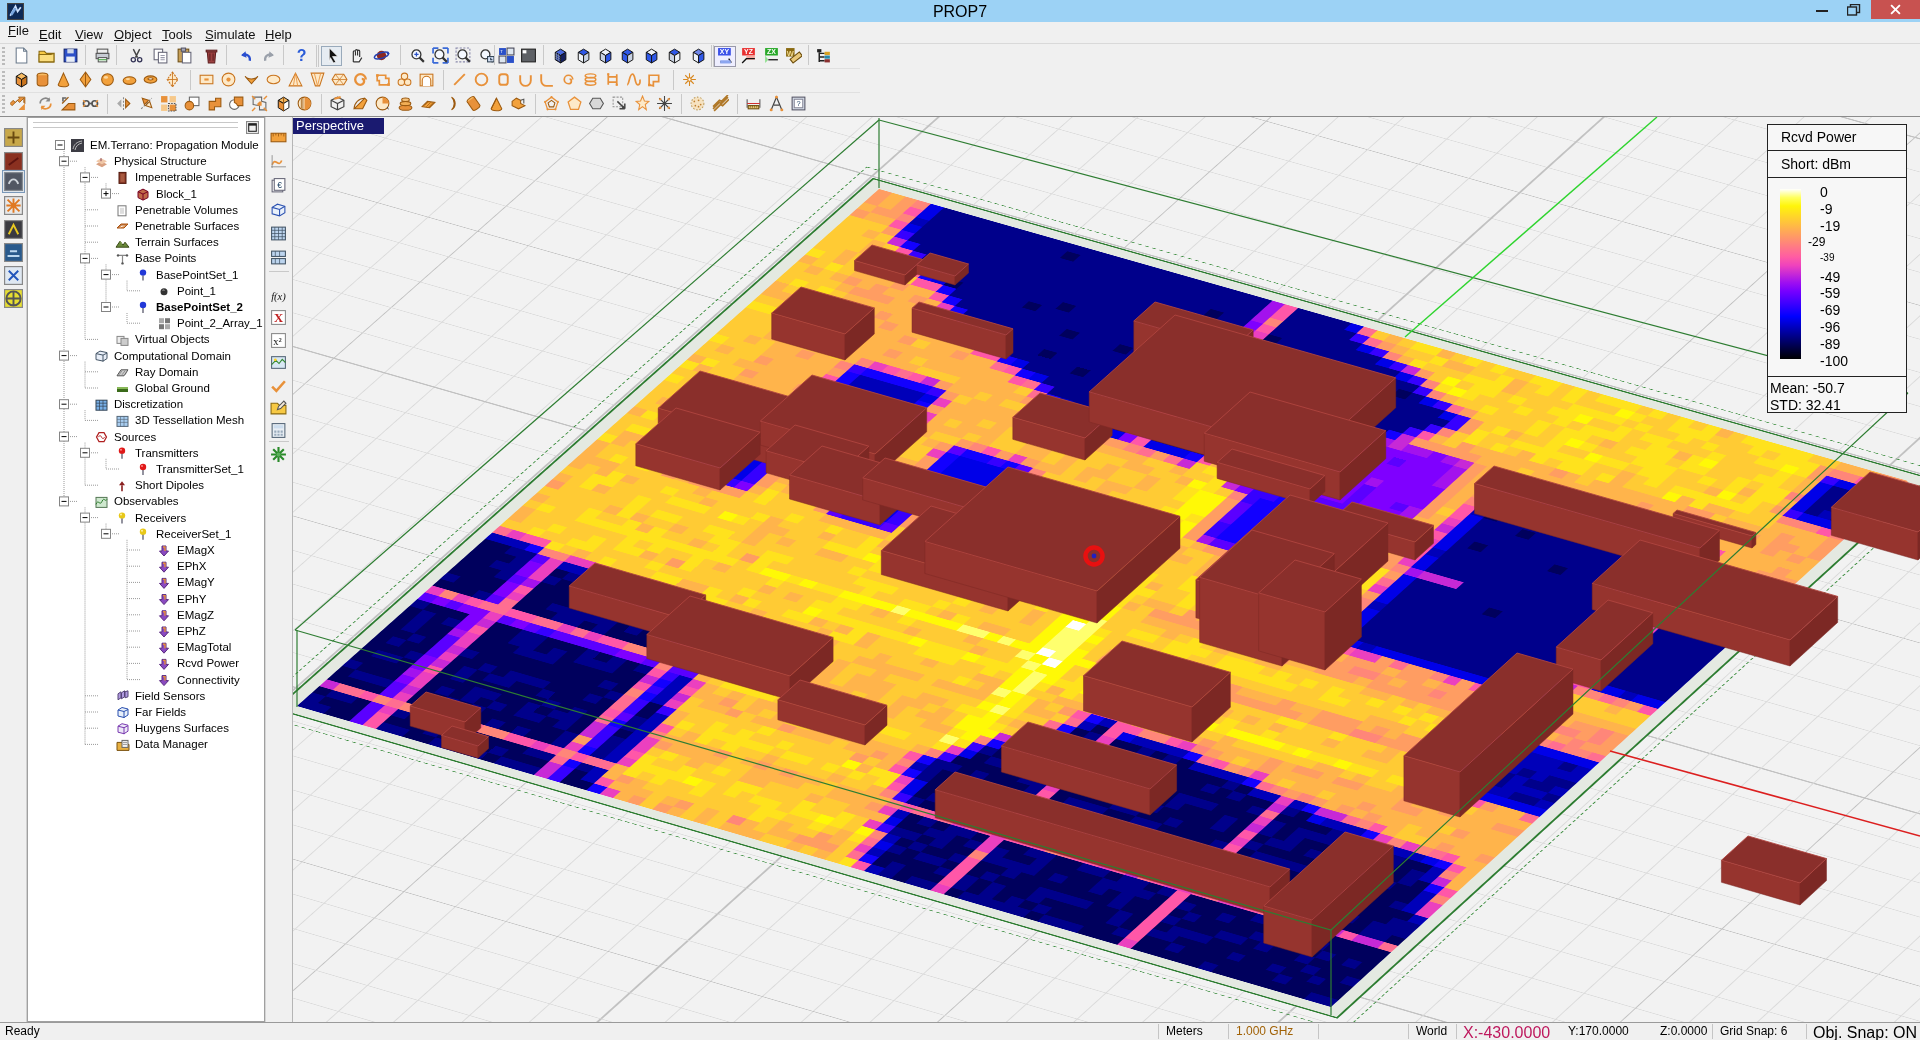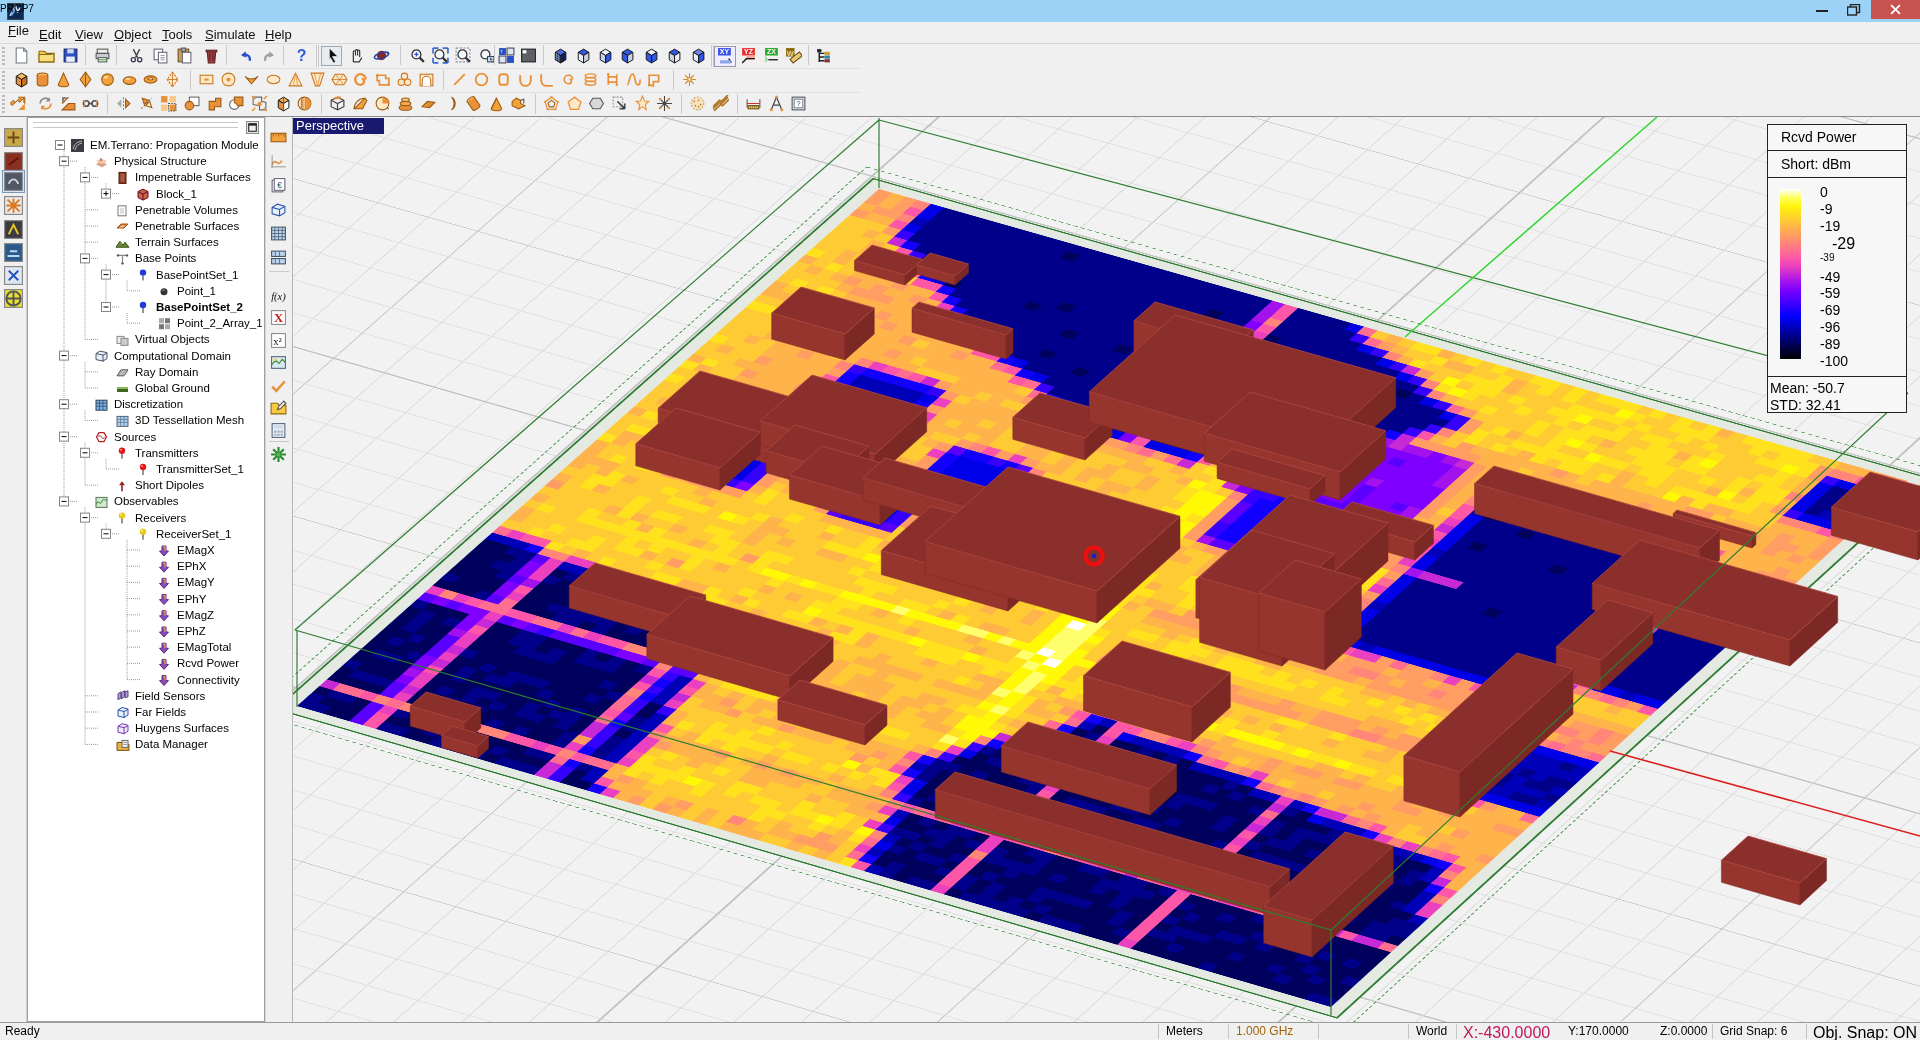--- a/index.html
+++ b/index.html
@@ -332,39 +332,39 @@
       <circle cx="1094" cy="556" r="2.4" fill="#2020c0"></circle>
     </svg>
     <div style="position:absolute;left:0;top:1px;width:91px;height:16px;background:#1a1a70;color:#fff;font-size:13px;padding-left:3px;box-sizing:border-box">Perspective</div>
     <div style="position:absolute;left:1474px;top:7px;width:140px;height:289px;background:#f7f7f7;border:1px solid #222;box-sizing:border-box;font-size:14px;color:#000">
       <div style="position:absolute;left:0;top:0;width:100%;height:26px;border-bottom:1px solid #222;box-sizing:border-box;padding:4px 0 0 13px">Rcvd Power</div>
       <div style="position:absolute;left:0;top:26px;width:100%;height:27px;border-bottom:1px solid #222;box-sizing:border-box;padding:5px 0 0 13px">Short: dBm</div>
       <div style="position:absolute;left:12px;top:64px;width:21px;height:170px;background:linear-gradient(#ffffff 0%,#ffff60 5%,#fff50a 10%,#ffdb24 15%,#ffc23d 20%,#ffa857 25%,#ff8f70 30%,#ff758a 35%,#ff5ca3 40%,#ef42bd 45%,#c729d6 50%,#9f0ff0 55%,#7800ff 60%,#5000ff 65%,#2800ff 70%,#0000ff 75%,#0000cc 80%,#000099 85%,#000066 90%,#000033 95%,#000000 100%)"></div>
       <div style="position:absolute;left:52px;top:59.0px;font-size:14px">0</div>
       <div style="position:absolute;left:52px;top:75.9px;font-size:14px">-9</div>
       <div style="position:absolute;left:52px;top:92.8px;font-size:14px">-19</div>
-      <div style="position:absolute;left:64px;top:109.7px;font-size:16px">-29</div>
+      <div style="position:absolute;left:40px;top:109.7px;font-size:12px">-29</div>
       <div style="position:absolute;left:52px;top:126.6px;font-size:10px">-39</div>
       <div style="position:absolute;left:52px;top:143.5px;font-size:14px">-49</div>
       <div style="position:absolute;left:52px;top:160.4px;font-size:14px">-59</div>
       <div style="position:absolute;left:52px;top:177.3px;font-size:14px">-69</div>
       <div style="position:absolute;left:52px;top:194.2px;font-size:14px">-96</div>
       <div style="position:absolute;left:52px;top:211.1px;font-size:14px">-89</div>
       <div style="position:absolute;left:52px;top:228.0px;font-size:14px">-100</div>
       <div style="position:absolute;left:0;top:251px;width:100%;height:1px;background:#222"></div>
       <div style="position:absolute;left:2px;top:255px;font-size:14px;line-height:17px">Mean: -50.7<br>STD: 32.41</div>
     </div>
   </div>
 <div style="position:absolute;left:0;top:0;width:1920px;height:22px;background:#9cd2f5">
     <svg style="position:absolute;left:7px;top:3px" width="17" height="17" viewBox="0 0 16 16">
       <rect x="0.5" y="0.5" width="15" height="15" fill="#0d2a56" stroke="#444"></rect>
       <path d="M3 12L8 3l2 5 3-4" stroke="#cfe4ff" stroke-width="1.6" fill="none"></path>
       <path d="M4 11l4-6" stroke="#7aa8e0" stroke-width="2.4" fill="none"></path>
     </svg>
-    <div style="position:absolute;left:0;top:3px;width:100%;font-size:10px;color:#000">PROP7</div>
+    <div style="position:absolute;left:0;top:3px;width:100%;text-align:center;font-size:16px;color:#000">PROP7</div>
     <div style="position:absolute;left:1816px;top:10px;width:12px;height:2px;background:#222"></div>
     <svg style="position:absolute;left:1847px;top:4px" width="14" height="12" viewBox="0 0 14 12">
       <rect x="3.5" y="0.5" width="9" height="8" fill="none" stroke="#222" stroke-width="1.4"></rect>
       <rect x="0.5" y="3" width="9" height="8" fill="#9cd2f5" stroke="#222" stroke-width="1.4"></rect>
     </svg>
     <div style="position:absolute;left:1871px;top:0;width:49px;height:19px;background:#c85250">
       <svg style="position:absolute;left:19px;top:4px" width="11" height="11" viewBox="0 0 10 10">
         <path d="M1 1l8 8M9 1L1 9" stroke="#fff" stroke-width="1.7"></path>
       </svg>
     </div>

